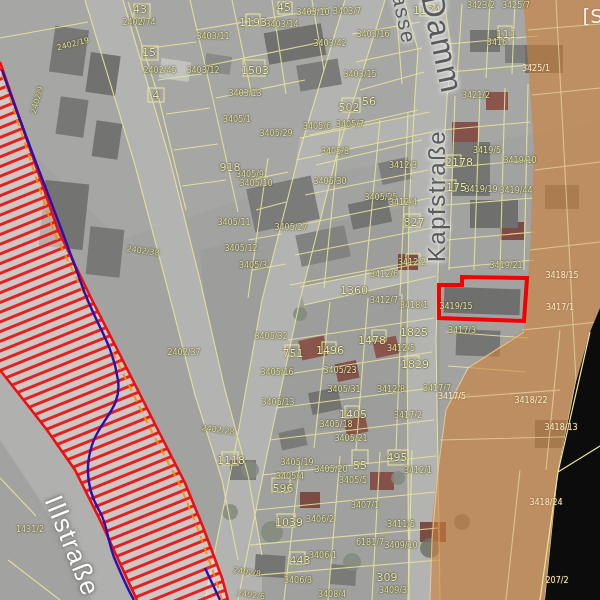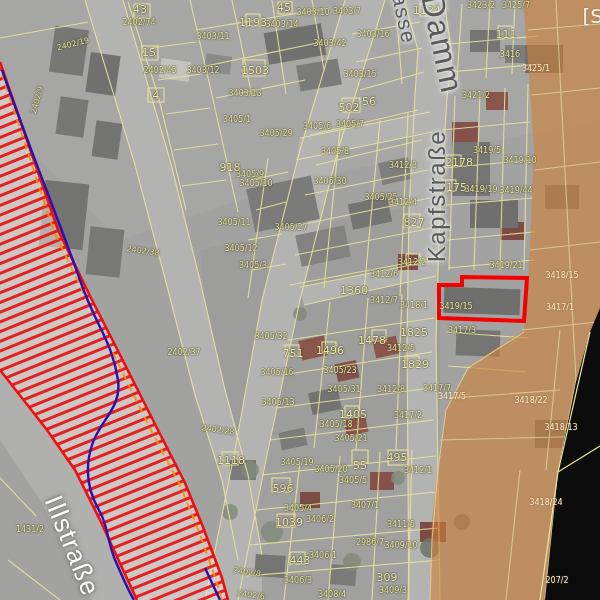--- a/index.html
+++ b/index.html
@@ -205,25 +205,25 @@
       <div class="lbl" style="left: 271px; top: 336px; transform: translate(-50%, -50%) rotate(0deg);">3405/32</div>
       <div class="lbl" style="left: 277px; top: 372px; transform: translate(-50%, -50%) rotate(0deg);">3405/16</div>
       <div class="lbl" style="left: 278px; top: 402px; transform: translate(-50%, -50%) rotate(0deg);">3405/13</div>
       <div class="lbl" style="left: 340px; top: 370px; transform: translate(-50%, -50%) rotate(0deg);">3405/23</div>
       <div class="lbl" style="left: 344px; top: 389px; transform: translate(-50%, -50%) rotate(0deg);">3405/31</div>
       <div class="lbl" style="left: 336px; top: 424px; transform: translate(-50%, -50%) rotate(0deg);">3405/18</div>
       <div class="lbl" style="left: 351px; top: 438px; transform: translate(-50%, -50%) rotate(0deg);">3405/21</div>
       <div class="lbl" style="left: 297px; top: 462px; transform: translate(-50%, -50%) rotate(0deg);">3405/19</div>
       <div class="lbl" style="left: 331px; top: 469px; transform: translate(-50%, -50%) rotate(0deg);">3405/20</div>
       <div class="lbl" style="left: 353px; top: 480px; transform: translate(-50%, -50%) rotate(0deg);">3405/5</div>
-      <div class="lbl" style="left: 290px; top: 508px; transform: translate(-50%, -50%) rotate(0deg); margin-left: 8px;">3405/4</div>
+      <div class="lbl" style="left: 290px; top: 476px; transform: translate(-50%, -50%) rotate(0deg);">3405/4</div>
       <div class="lbl" style="left: 365px; top: 505px; transform: translate(-50%, -50%) rotate(0deg);">3407/1</div>
       <div class="lbl" style="left: 320px; top: 519px; transform: translate(-50%, -50%) rotate(0deg);">3406/2</div>
       <div class="lbl" style="left: 401px; top: 524px; transform: translate(-50%, -50%) rotate(0deg);">3411/5</div>
-      <div class="lbl" style="left: 370px; top: 542px; transform: translate(-50%, -50%) rotate(0deg);">2986/7</div>
+      <div class="lbl" style="left: 370px; top: 542px; transform: translate(-50%, -50%) rotate(0deg);">6181/7</div>
       <div class="lbl" style="left: 401px; top: 545px; transform: translate(-50%, -50%) rotate(0deg);">3409/10</div>
       <div class="lbl" style="left: 323px; top: 555px; transform: translate(-50%, -50%) rotate(0deg);">3406/1</div>
       <div class="lbl" style="left: 247px; top: 572px; transform: translate(-50%, -50%) rotate(8deg);">2402/8</div>
       <div class="lbl" style="left: 298px; top: 580px; transform: translate(-50%, -50%) rotate(0deg);">3406/3</div>
       <div class="lbl" style="left: 332px; top: 594px; transform: translate(-50%, -50%) rotate(0deg);">3408/4</div>
       <div class="lbl" style="left: 251px; top: 595px; transform: translate(-50%, -50%) rotate(8deg);">2402/6</div>
       <div class="lbl" style="left: 393px; top: 590px; transform: translate(-50%, -50%) rotate(0deg);">3409/3</div>
       <div class="lbl" style="left: 418px; top: 470px; transform: translate(-50%, -50%) rotate(0deg);">3412/1</div>
       <div class="lbl" style="left: 403px; top: 165px; transform: translate(-50%, -50%) rotate(0deg);">3412/3</div>
       <div class="lbl" style="left: 403px; top: 202px; transform: translate(-50%, -50%) rotate(0deg);">3412/4</div>
@@ -235,21 +235,21 @@
       <div class="lbl" style="left: 391px; top: 389px; transform: translate(-50%, -50%) rotate(0deg);">3412/8</div>
       <div class="lbl" style="left: 416px; top: 388px; transform: translate(-50%, -50%) rotate(0deg); padding-left: 42px;">3417/7</div>
       <div class="lbl" style="left: 408px; top: 415px; transform: translate(-50%, -50%) rotate(0deg);">3417/2</div>
       <div class="lbl" style="left: 462px; top: 330px; transform: translate(-50%, -50%) rotate(0deg);">3417/3</div>
       <div class="lbl" style="left: 456px; top: 306px; transform: translate(-50%, -50%) rotate(0deg);">3419/15</div>
       <div class="lbl" style="left: 506px; top: 265px; transform: translate(-50%, -50%) rotate(0deg);">3419/21</div>
       <div class="lbl" style="left: 487px; top: 150px; transform: translate(-50%, -50%) rotate(0deg);">3419/5</div>
       <div class="lbl" style="left: 481px; top: 189px; transform: translate(-50%, -50%) rotate(0deg);">3419/19</div>
       <div class="lbl" style="left: 516px; top: 190px; transform: translate(-50%, -50%) rotate(0deg);">3419/44</div>
       <div class="lbl" style="left: 520px; top: 160px; transform: translate(-50%, -50%) rotate(0deg);">3419/10</div>
-      <div class="lbl" style="left: 497px; top: 54px; transform: translate(-50%, -50%) rotate(0deg); margin-left: 13px;">3416</div>
+      <div class="lbl" style="left: 497px; top: 42px; transform: translate(-50%, -50%) rotate(0deg);">3416</div>
       <div class="lbl" style="left: 476px; top: 95px; transform: translate(-50%, -50%) rotate(0deg);">3421/2</div>
       <div class="lbl" style="left: 481px; top: 5px; transform: translate(-50%, -50%) rotate(0deg);">3423/2</div>
       <div class="lbl" style="left: 516px; top: 5px; transform: translate(-50%, -50%) rotate(0deg);">3425/7</div>
       <div class="lbl" style="left: 30px; top: 529px; transform: translate(-50%, -50%) rotate(0deg);">1431/2</div>
       <div class="lbl on-orange" style="left: 536px; top: 68px; transform: translate(-50%, -50%) rotate(0deg);">3425/1</div>
       <div class="lbl on-orange" style="left: 562px; top: 275px; transform: translate(-50%, -50%) rotate(0deg);">3418/15</div>
       <div class="lbl on-orange" style="left: 560px; top: 307px; transform: translate(-50%, -50%) rotate(0deg);">3417/1</div>
       <div class="lbl on-orange" style="left: 531px; top: 400px; transform: translate(-50%, -50%) rotate(0deg);">3418/22</div>
       <div class="lbl on-orange" style="left: 561px; top: 427px; transform: translate(-50%, -50%) rotate(0deg);">3418/13</div>
       <div class="lbl on-orange" style="left: 546px; top: 466px; transform: translate(-50%, -50%) rotate(0deg); margin-top: 36px;">3418/24</div>

